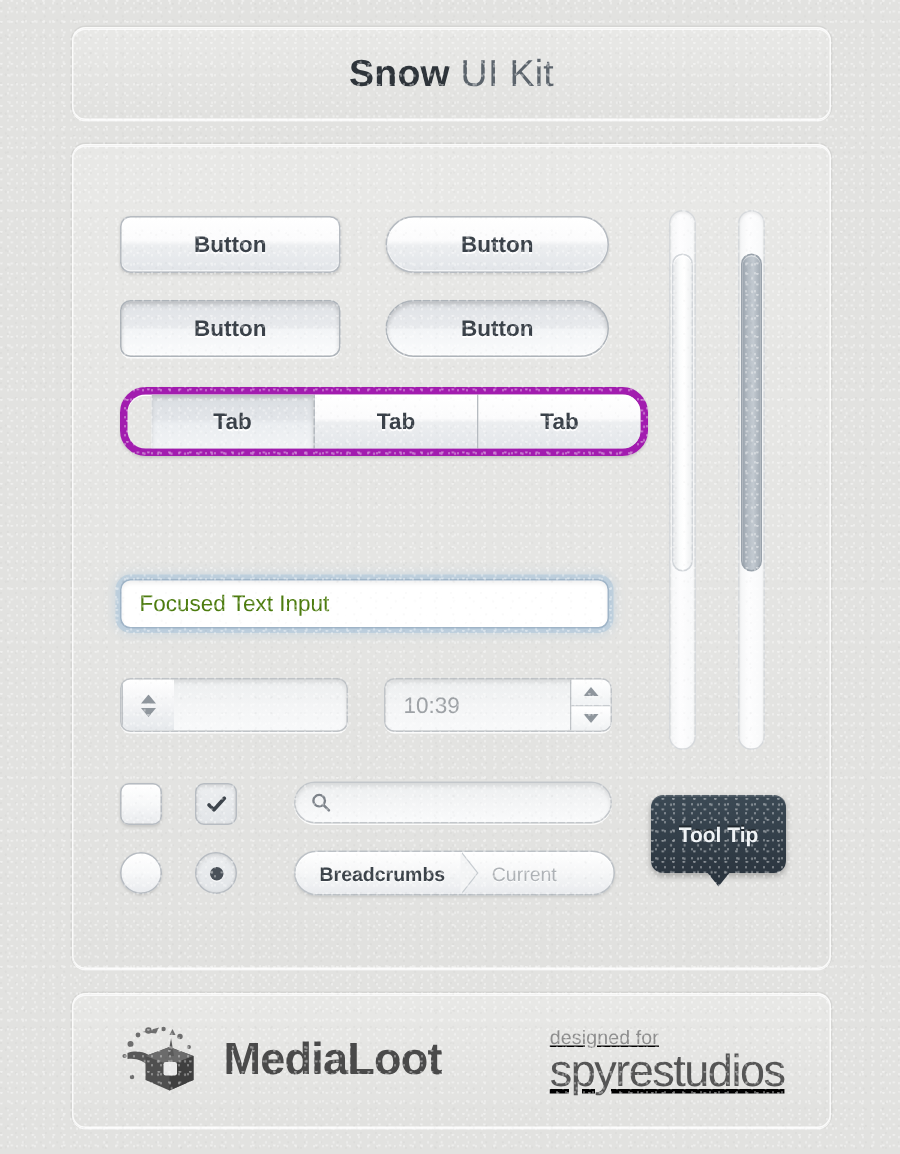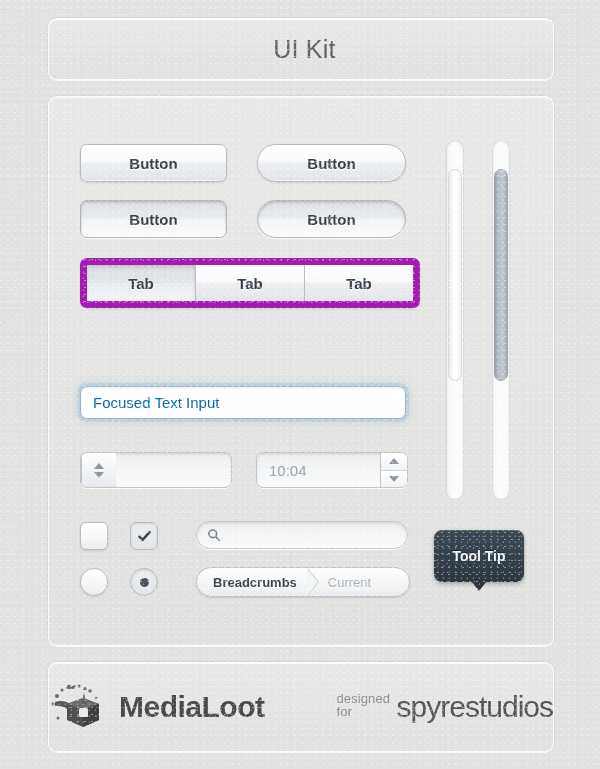--- a/index.html
+++ b/index.html
@@ -73,23 +73,24 @@
       0 1px 0 rgba(255,255,255,.8);
   }
   #btn-rect       {left:80px; top:144px; width:145px;height:36px;}
   #btn-pill       {left:257px;top:144px; width:147px;height:36px;}
   #btn-rect-press {left:80px; top:200px; width:145px;height:36px;}
   #btn-pill-press {left:257px;top:200px; width:147px;height:36px;}
 
   
   #tabbar{
     position:absolute;left:80px;top:258px;width:326px;height:36px;
-    display:flex;border-radius:7px;overflow:hidden;
-    border:7px solid #a21caf;
+    display:flex;border-radius:17px;overflow:hidden;
+    border:5px solid #a21caf;
     box-shadow:inset 0 1px 0 rgba(255,255,255,1),0 1px 2px rgba(0,0,0,.13);
+    padding-left:16px;
   }
   .tab{
     flex:1;display:flex;align-items:center;justify-content:center;
     font-size:15px;font-weight:bold;color:#3a4149;
     text-shadow:0 1px 0 rgba(255,255,255,.95);cursor:pointer;
     background:linear-gradient(180deg,#ffffff 0%,#fbfbfc 44%,#eceef0 52%,#e3e6ea 100%);
     border-right:1px solid #b6bbc1;
   }
   .tab:last-child{border-right:none;}
   .tab.active{
@@ -104,21 +105,21 @@
     padding:0 12px;box-sizing:border-box;
     border-radius:7px;font-size:15px;cursor:text;
   }
   #input-normal{
     top:326px;color:#b0b3b6;
     background:linear-gradient(180deg,#eceeef 0%,#f3f4f5 60%,#f6f7f8 100%);
     border:1px solid #c3c7cb;
     box-shadow:inset 0 2px 3px rgba(0,0,0,.085),0 1px 0 rgba(255,255,255,.85);
   }
   #input-focus{
-    top:386px;color:#0369a1;background:#ffffff;
+    top:386px;color:#4d7c0f;background:#ffffff;
     border:1px solid #9fb4c7;
     box-shadow:
       inset 0 2px 3px rgba(0,0,0,.06),
       0 0 0 3px rgba(160,190,218,.42),
       0 0 7px 3px rgba(150,185,218,.35);
   }
 
   
   .field-shell{
     position:absolute;height:34px;display:flex;align-items:stretch;
@@ -243,31 +244,32 @@
     box-shadow:inset 0 1px 0 rgba(255,255,255,.45);
   }
 
   
   #footer{left:48px;top:662px;width:504px;height:88px;}
   .footer-inner{
     position:absolute;inset:0;display:flex;align-items:center;justify-content:center;gap:72px;
   }
   .ml-logo{display:flex;align-items:center;gap:12px;}
   .ml-name{font-size:30px;font-weight:bold;color:#4a4a4a;letter-spacing:-.5px;}
-  .ss-block{display:flex;flex-direction:row;line-height:1;}
+  .ss-block{display:flex;flex-direction:column;line-height:1;text-decoration:underline;}
   .ss-top{font-size:13px;color:#8d8d8d;margin-bottom:2px;letter-spacing:.1px;}
   .ss-name{font-size:30px;color:#555555;letter-spacing:-1px;}
 </style>
 </head>
 <body>
 
 <div class="page">
 
   <div class="panel" id="header">
     <div class="header-text">
+      <span class="hdr-bold">Snow</span>
       <span class="hdr-light">UI Kit</span>
     </div>
   </div>
 
   <div class="panel" id="main"></div>
 
   <div class="btn rect" id="btn-rect">
     <span>Button</span>
   </div>
   <div class="btn pill" id="btn-pill">
@@ -297,21 +299,21 @@
   </div>
 
   <div class="field-shell" id="dropdown">
     <div id="dd-arrows">
       <div class="tri-up"></div>
       <div class="tri-dn"></div>
     </div>
   </div>
 
   <div class="field-shell" id="timefield">
-    <div class="field-val">10:04</div>
+    <div class="field-val">10:39</div>
     <div id="time-arrows">
       <div class="step-btn top">
         <div class="tri-up"></div>
       </div>
       <div class="step-btn">
         <div class="tri-dn"></div>
       </div>
     </div>
   </div>
 

